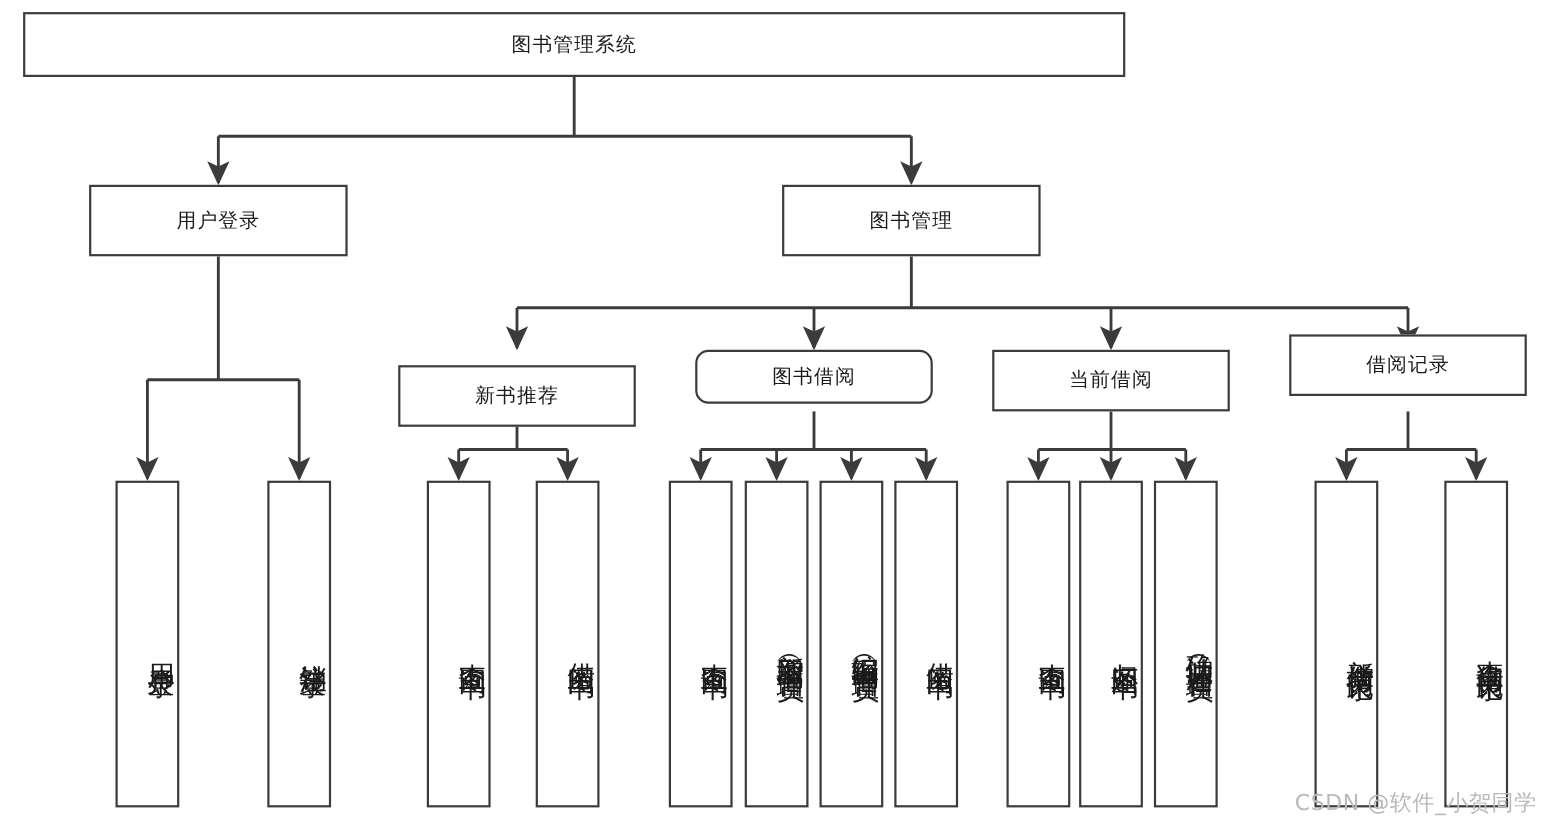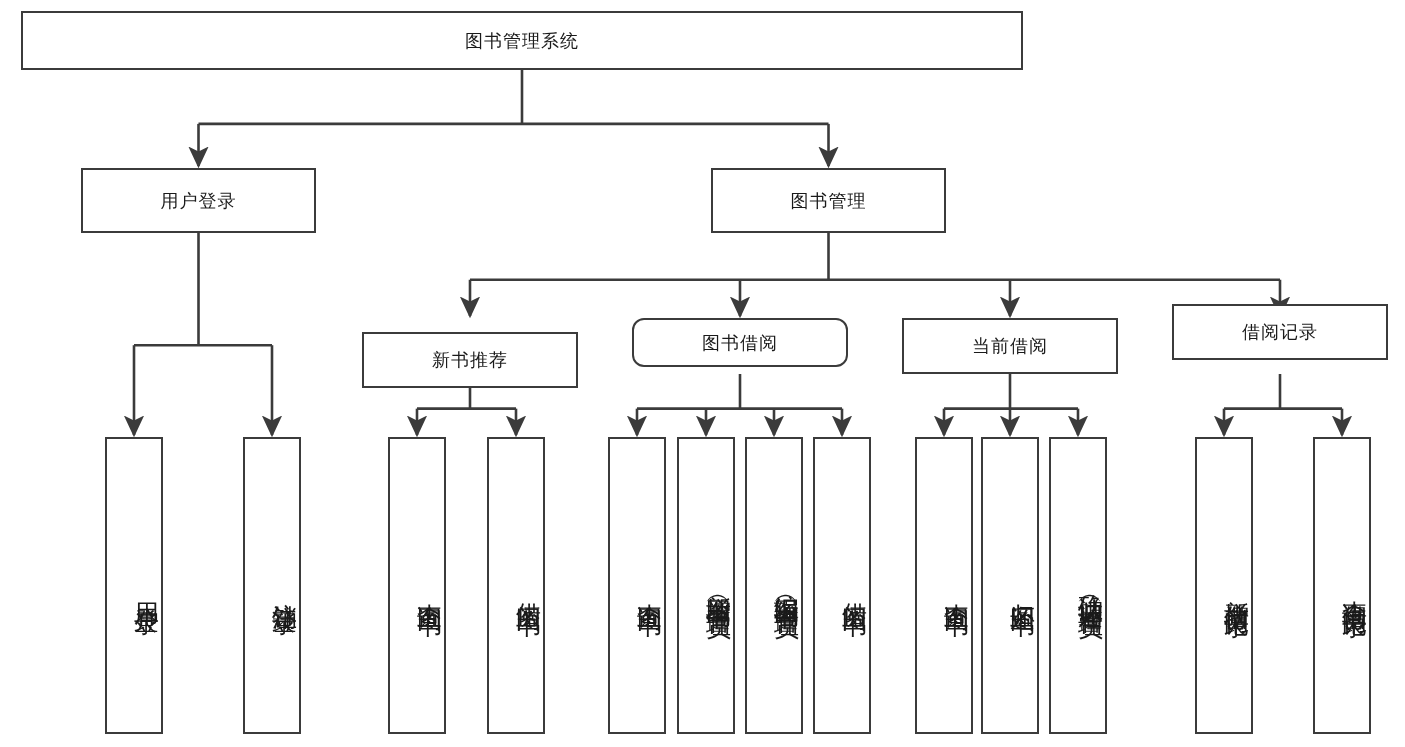--- a/index.html
+++ b/index.html
@@ -170,13 +170,14 @@
         <span class="txt">确认归还（管理员）</span>
       </div>
       <div class="node vert" style="left: 1195px; top: 437px; width: 58px; height: 297px;">
         <span class="txt">新增借阅记录</span>
       </div>
       <div class="node vert" style="left: 1313px; top: 437px; width: 58px; height: 297px;">
         <span class="txt">查询借阅记录</span>
       </div>
     </div>
 
+  <div id="watermark">CSDN @软件_小贺同学</div>
 </div>
 
 </body></html>

